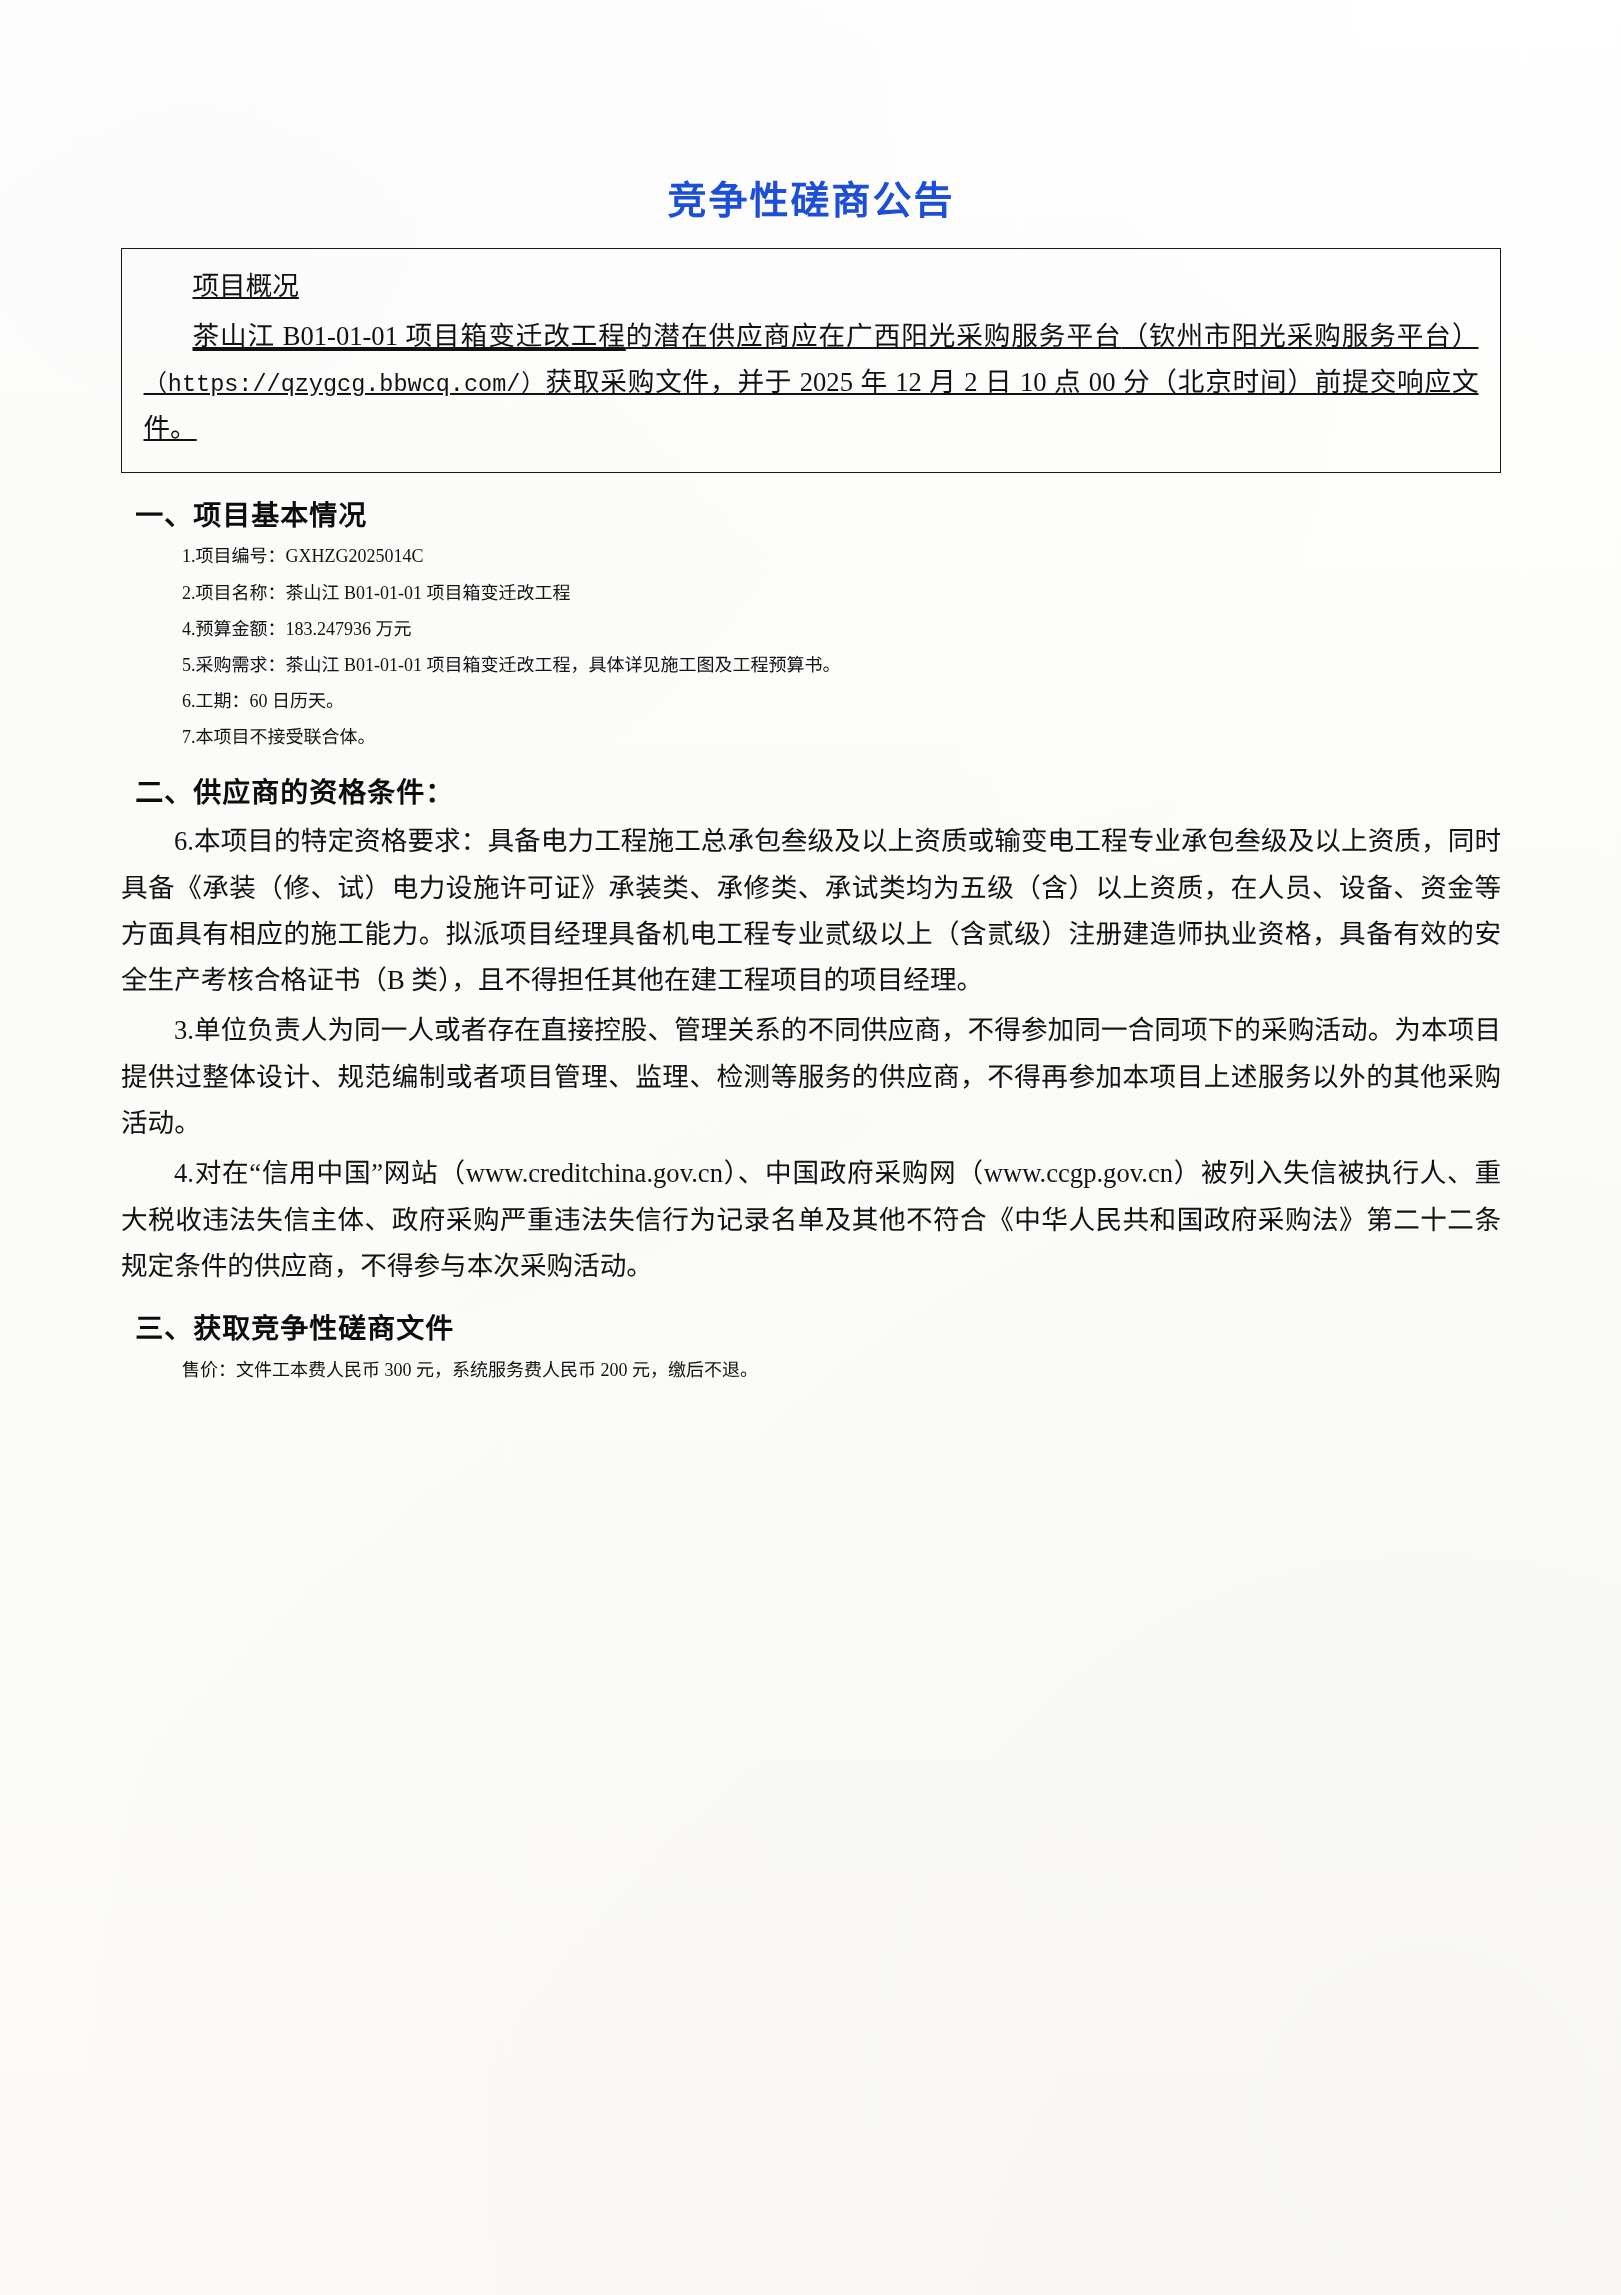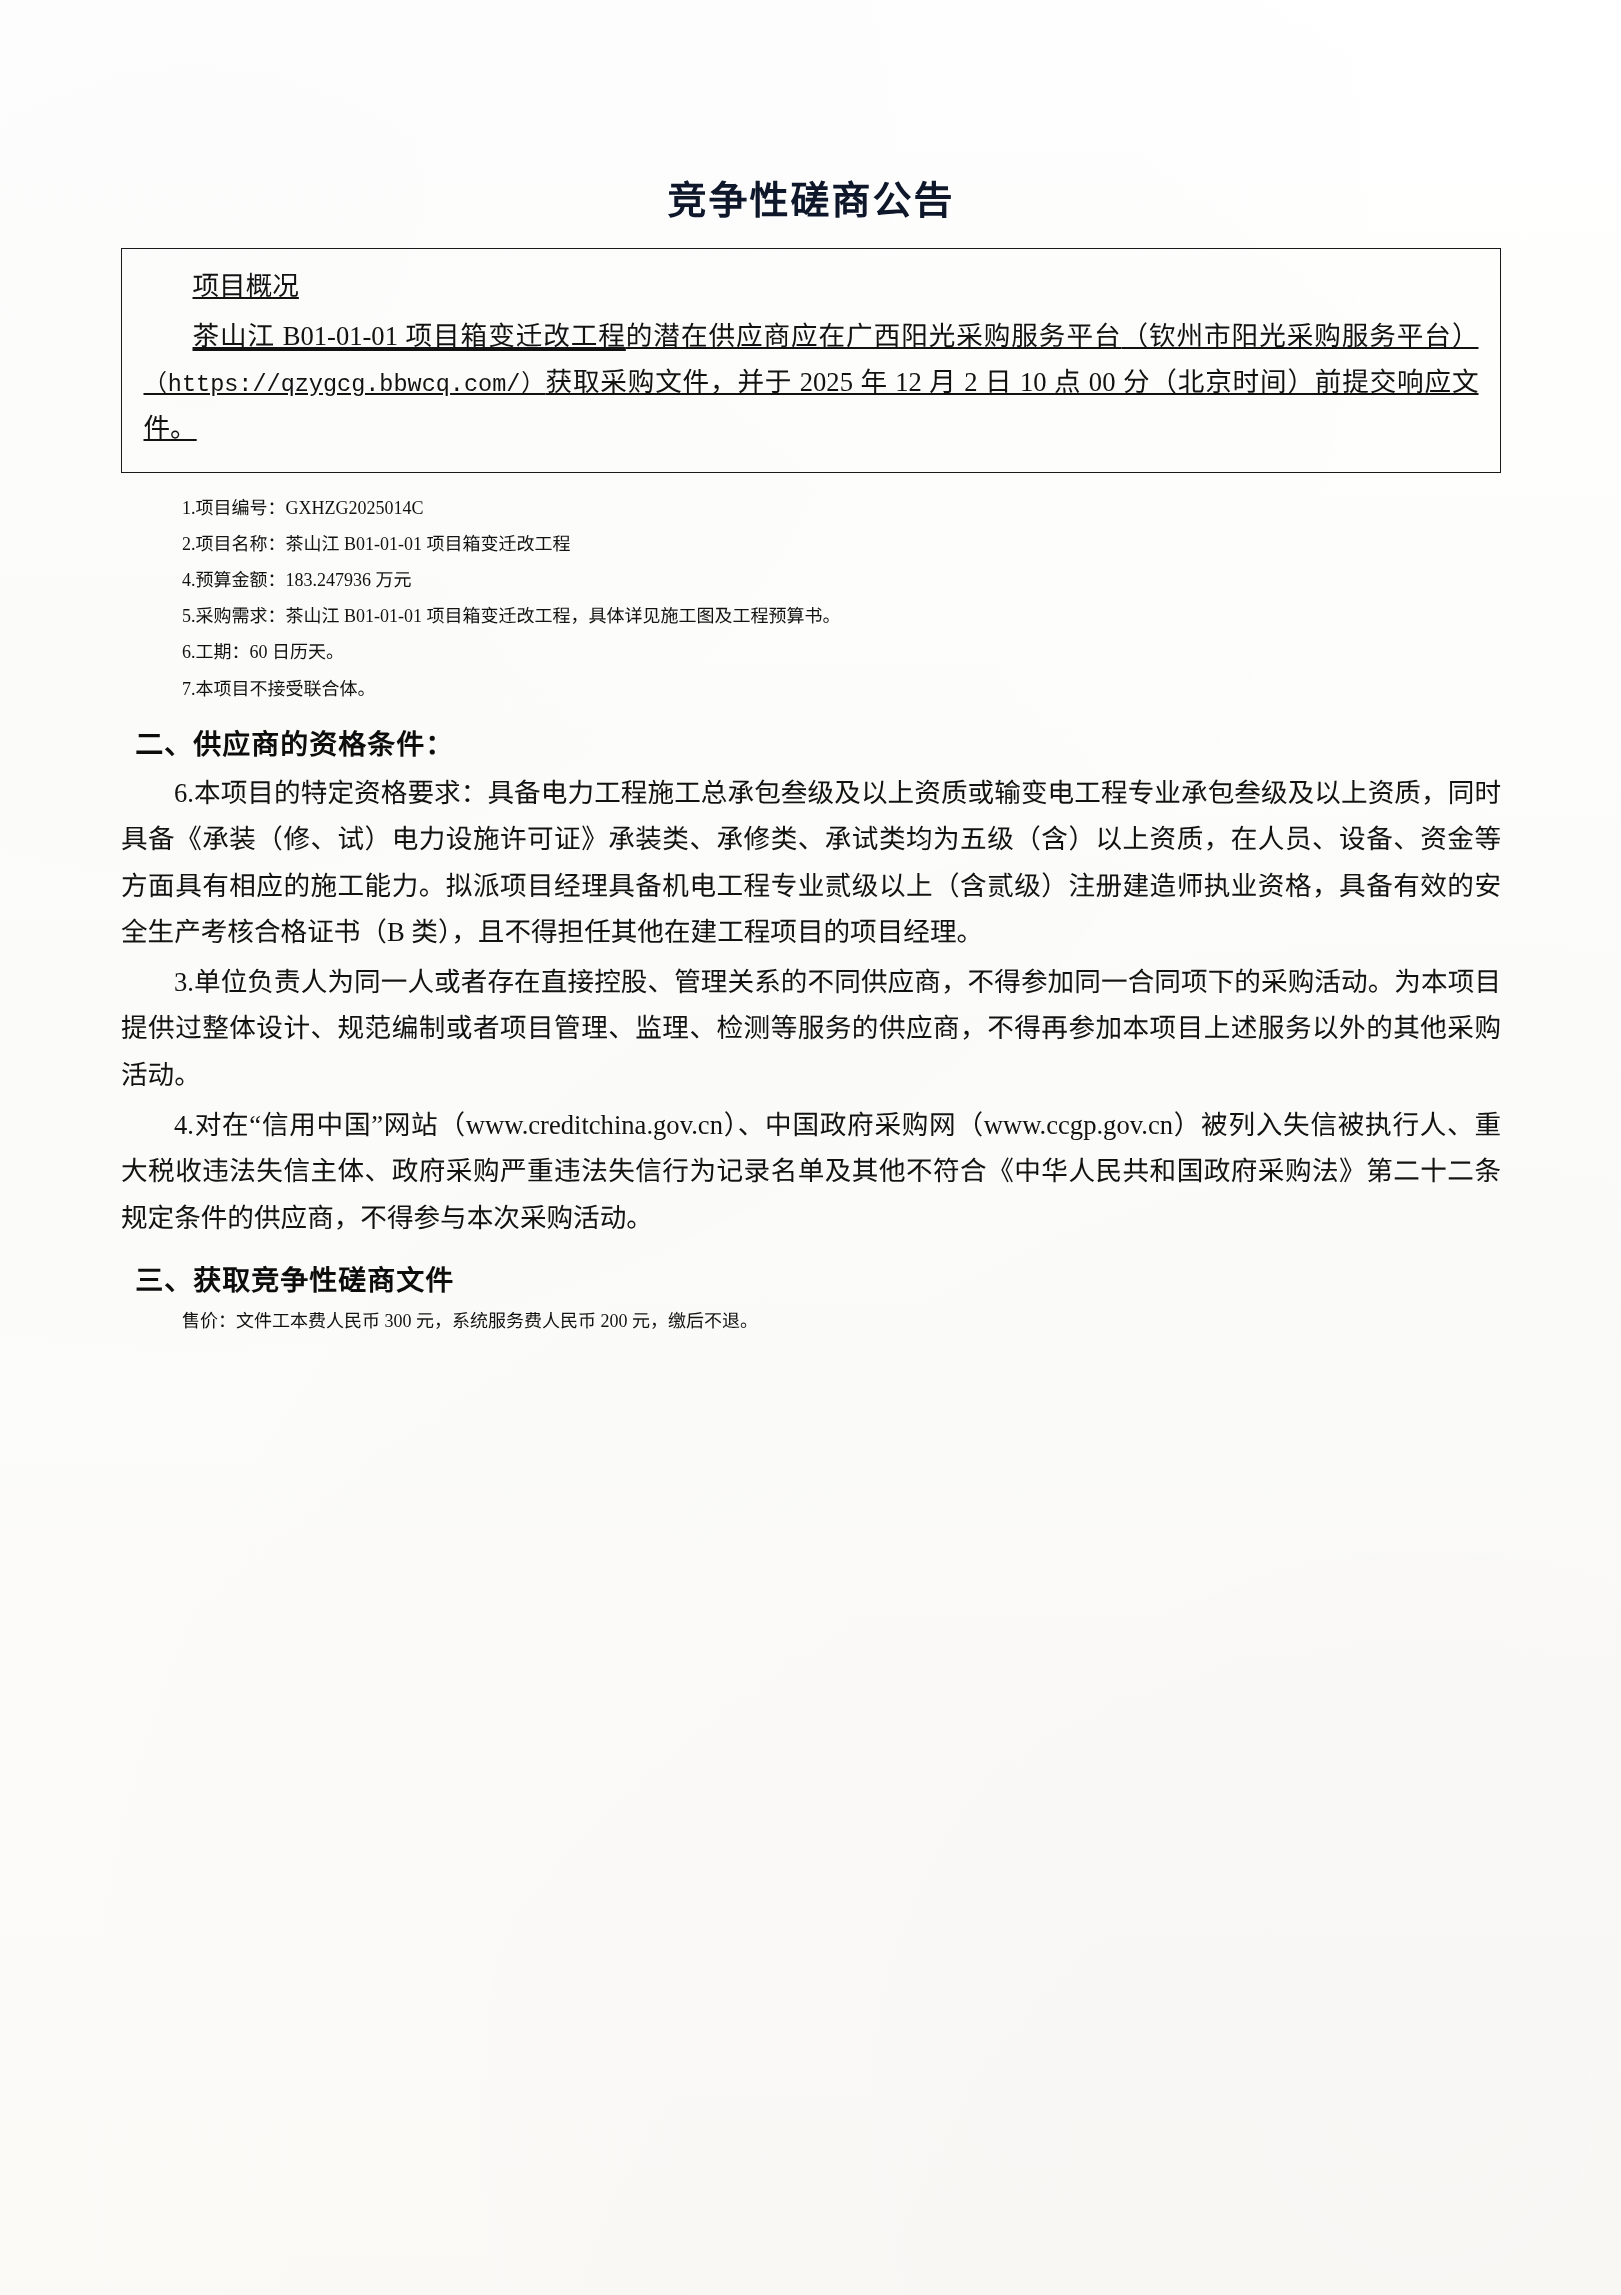--- a/index.html
+++ b/index.html
@@ -36,21 +36,21 @@
     top: 169px;
     width: 1380px;
   }
   h1.doc-title {
     font-family: "Liberation Sans", "DejaVu Sans", sans-serif;
     font-weight: bold;
     font-size: 39px;
     letter-spacing: 2px;
     text-align: center;
     margin: 0 0 22.5px 0;
-    color: #0f172a;
+    color: #1d4ed8;
   }
   .summary-box {
     border: 1.5px solid #1a1a1a;
     padding: 17.4px 21.5px 20.4px 21.5px;
     margin: 0 0 20.4px 0;
     box-sizing: border-box;
     text-decoration: underline;
   }
   .summary-label {
     font-size: 26.6px;
@@ -114,20 +114,21 @@
 
   <div class="content">
 
     <h1 class="doc-title">竞争性磋商公告</h1>
 
     <div class="summary-box">
       <p class="summary-label">项目概况</p>
       <p class="summary-body"><span class="u-underline">茶山江 B01-01-01 项目箱变迁改工程</span><span>的潜在供应商应在广西阳光采购服务平台</span><span>（钦州市阳光采购服务平台）</span><span class="mono">（https://qzygcg.bbwcq.com/）</span><span>获取采购文件，并于 2025 年 12 月 2 日 10 点 00 分（北京时间）前提交响应文件。</span></p>
     </div>
 
+    <h2 class="section-title">一、项目基本情况</h2>
     <p class="item">1.项目编号：GXHZG2025014C</p>
     <p class="item">2.项目名称：茶山江 B01-01-01 项目箱变迁改工程</p>
     <p class="item">4.预算金额：183.247936 万元</p>
     <p class="item">5.采购需求：茶山江 B01-01-01 项目箱变迁改工程，具体详见施工图及工程预算书。</p>
     <p class="item">6.工期：60 日历天。</p>
     <p class="item">7.本项目不接受联合体。</p>
 
     <h2 class="section-title">二、供应商的资格条件：</h2>
     <p class="para">6.本项目的特定资格要求：具备电力工程施工总承包叁级及以上资质或输变电工程专业承包叁级及以上资质，同时具备《承装（修、试）电力设施许可证》承装类、承修类、承试类均为五级（含）以上资质，在人员、设备、资金等方面具有相应的施工能力。拟派项目经理具备机电工程专业贰级以上（含贰级）注册建造师执业资格，具备有效的安全生产考核合格证书（B 类），且不得担任其他在建工程项目的项目经理。</p>
     <p class="para">3.单位负责人为同一人或者存在直接控股、管理关系的不同供应商，不得参加同一合同项下的采购活动。为本项目提供过整体设计、规范编制或者项目管理、监理、检测等服务的供应商，不得再参加本项目上述服务以外的其他采购活动。</p>

